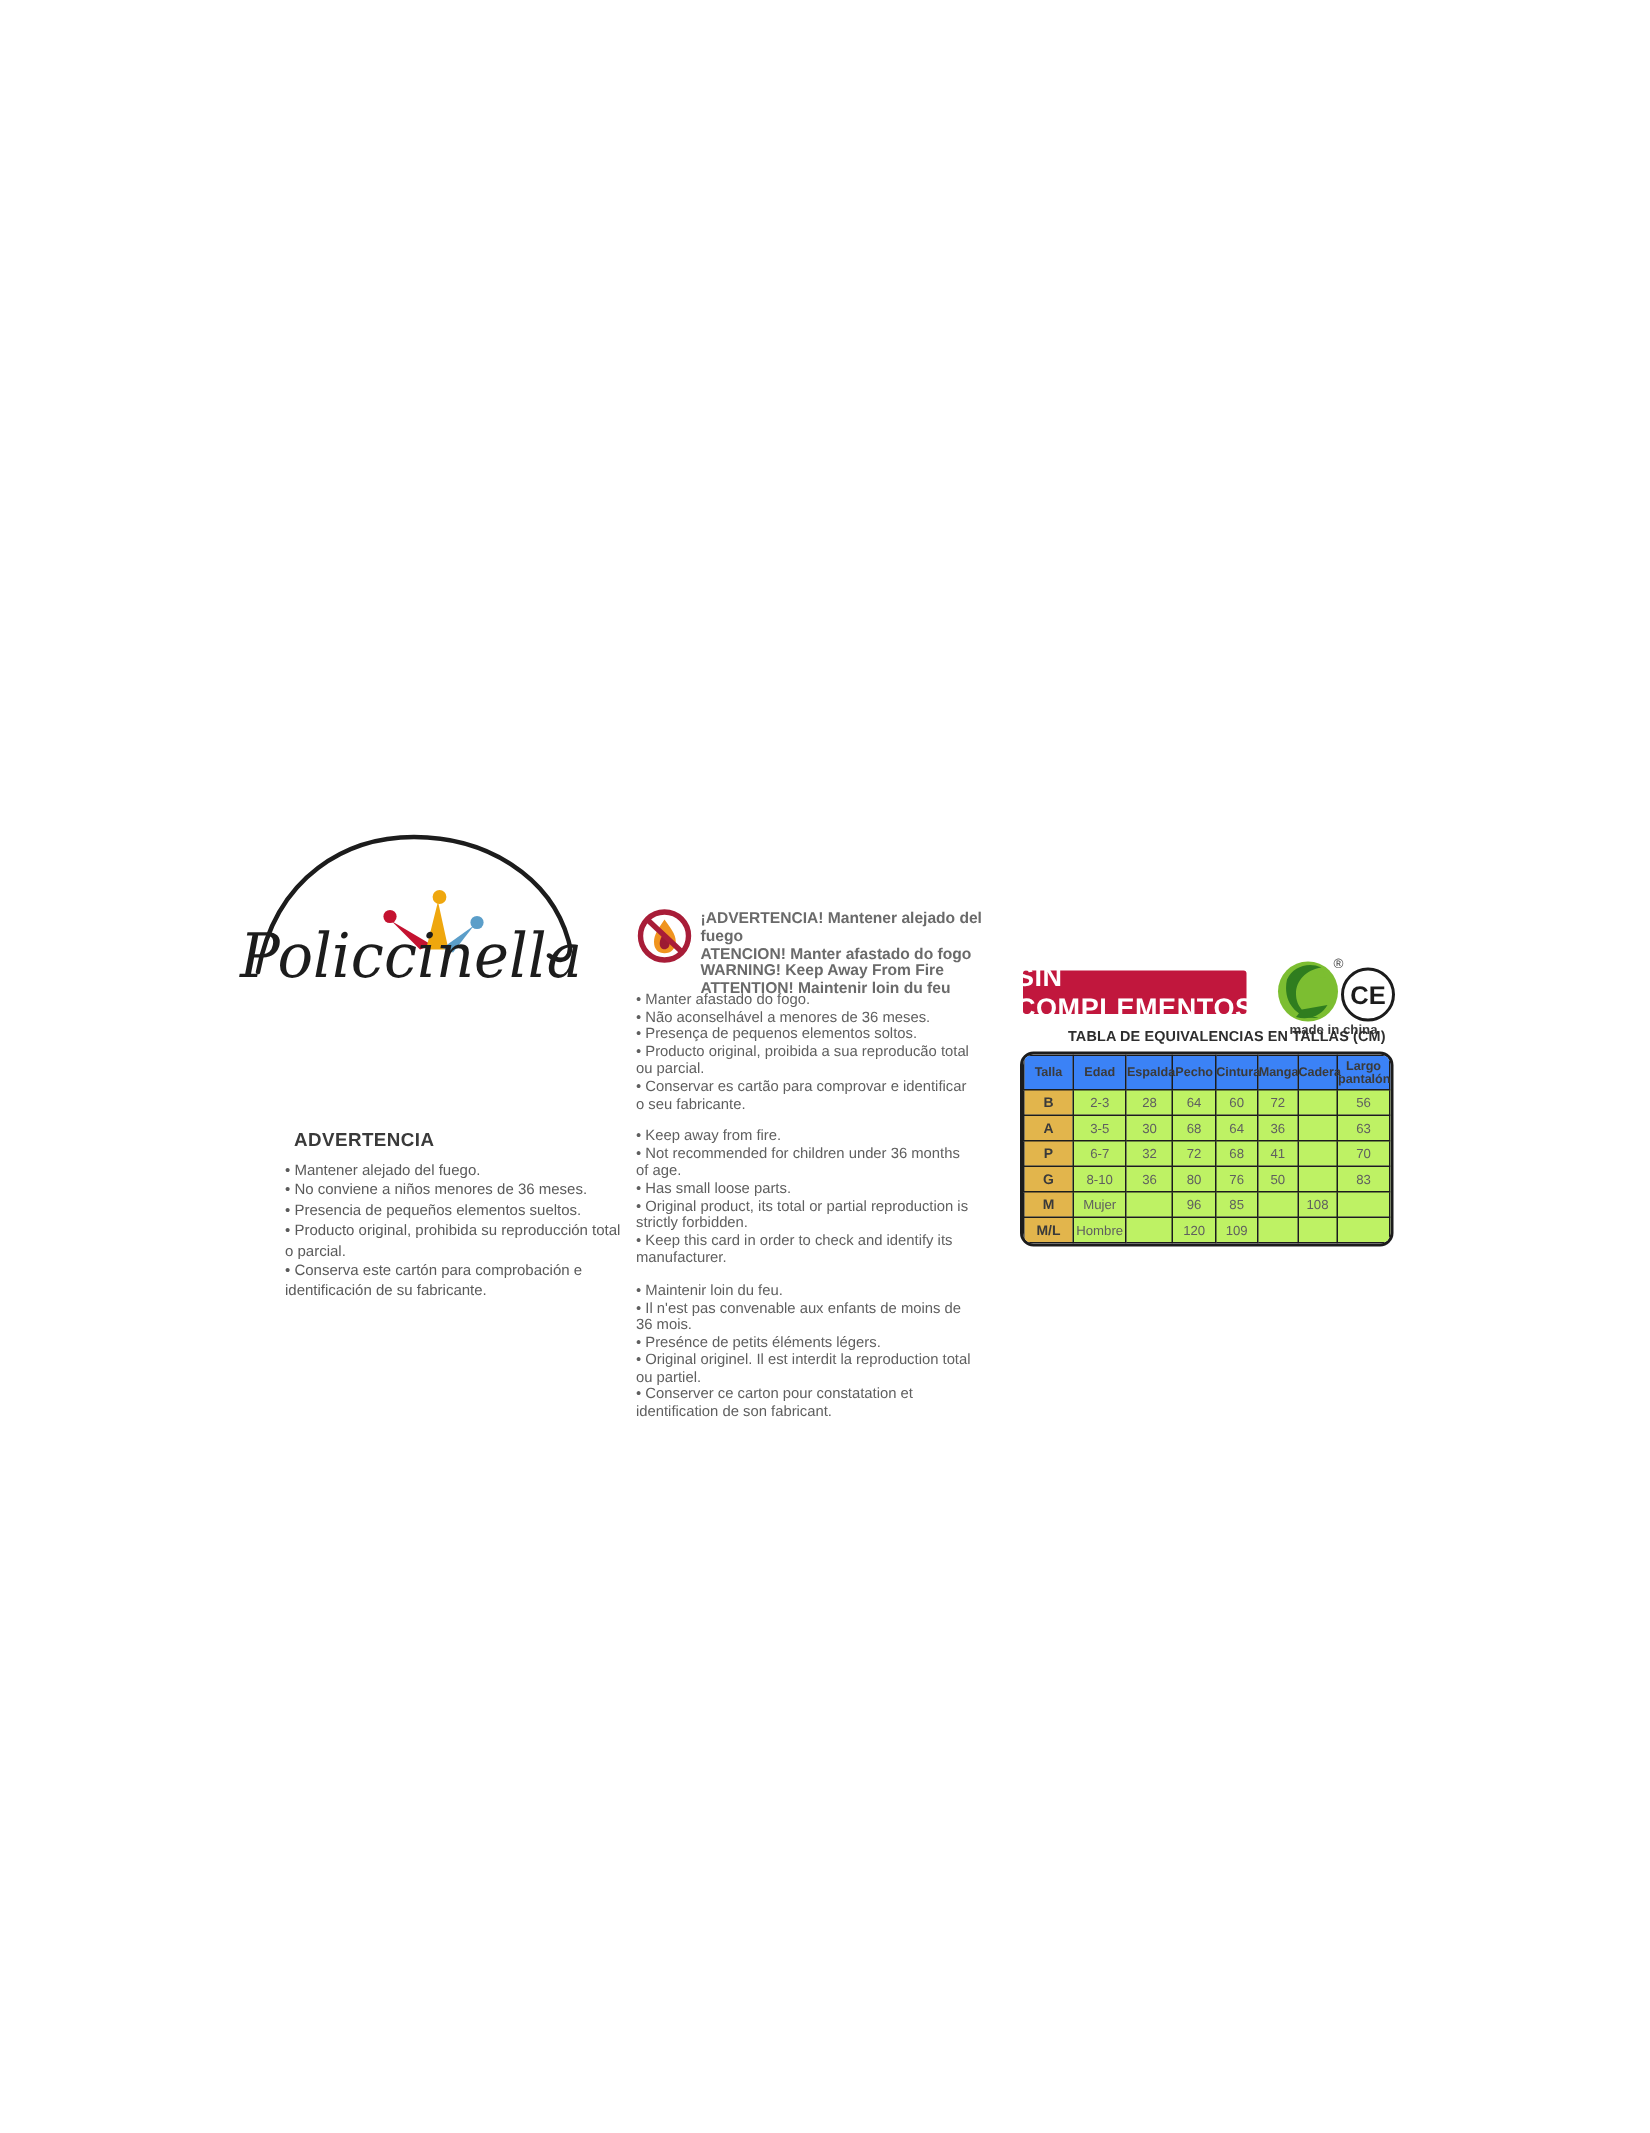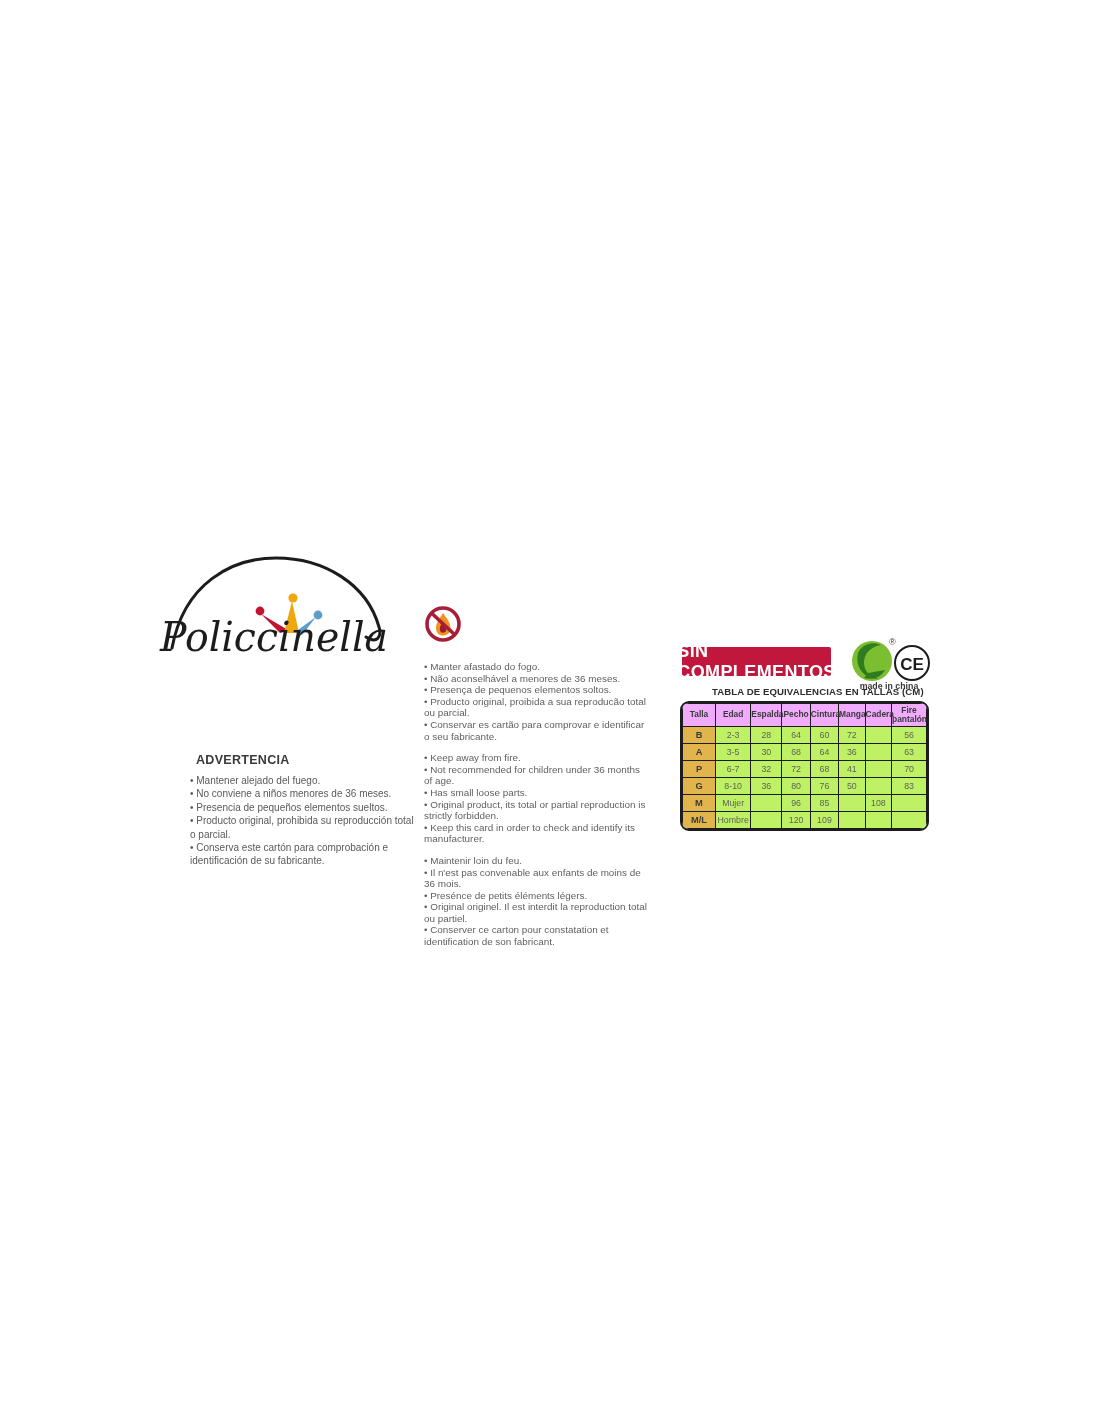--- a/index.html
+++ b/index.html
@@ -46,21 +46,21 @@
     background: #fff;
   }
   table.sizes { width: 100%; border-collapse: collapse; table-layout: fixed; }
   table.sizes th, table.sizes td {
     border: 1.6px solid #1c1c1c;
     text-align: center; vertical-align: middle;
     font-size: 8.8px; color: #5f5f5f;
     padding: 1px 0;
   }
   table.sizes th {
-    background: #f0abfc; color: #3a3a3a; font-weight: bold;
+    background: #3b82f6; color: #3a3a3a; font-weight: bold;
     font-size: 8.4px; line-height: 8.8px; height: 22px; padding: 2px 0;
   }
   table.sizes td { height: 17px; background: #bef264; }
   table.sizes td.size-col {
     background: #E2B54C; color: #3a3a3a; font-weight: bold; font-size: 9.3px;
   }
 </style>
 </head>
 <body>
 
@@ -91,20 +91,26 @@
       <div>• Conserva este cartón para comprobación e identificación de su fabricante.</div>
     </div>
 
   <svg class="abs fire-icon" width="38" height="38" viewBox="0 0 38 38">
     <circle cx="19" cy="19" r="16" fill="#ffffff" stroke="#A81D38" stroke-width="3.6"></circle>
     <path d="M 19 8 C 15 14, 12 18, 12 23 C 12 28, 15 30.5, 19 30.5 C 23.5 30.5, 26.5 27.5, 26.5 22.5 C 26.5 17.5, 22.5 13, 19 8 Z" fill="#F0941F"></path>
     <path d="M 19 16.5 C 17 19.5, 15.8 21.5, 15.8 23.8 C 15.8 26.5, 17.2 27.8, 19 27.8 C 21 27.8, 22.4 26.3, 22.4 23.8 C 22.4 21.3, 20.5 19, 19 16.5 Z" fill="#9C1B32"></path>
     <line x1="8" y1="8.5" x2="30.5" y2="29.5" stroke="#A81D38" stroke-width="3.6"></line>
   </svg>
 
+  <div class="abs mid-header">
+      <div>¡ADVERTENCIA! Mantener alejado del fuego</div>
+      <div>ATENCION! Manter afastado do fogo</div>
+      <div>WARNING! Keep Away From Fire</div>
+      <div>ATTENTION! Maintenir loin du feu</div>
+    </div>
 
   <div class="abs mid-lists">
     <div class="group">
         <div>• Manter afastado do fogo.</div>
         <div>• Não aconselhável a menores de 36 meses.</div>
         <div>• Presença de pequenos elementos soltos.</div>
         <div>• Producto original, proibida a sua reproducão total ou parcial.</div>
         <div>• Conservar es cartão para comprovar e identificar o seu fabricante.</div>
       </div>
     <div class="group">
@@ -156,21 +162,21 @@
       </colgroup>
     <thead>
           <tr>
             <th>Talla</th>
             <th>Edad</th>
             <th>Espalda</th>
             <th>Pecho</th>
             <th>Cintura</th>
             <th>Manga</th>
             <th>Cadera</th>
-            <th>Fire pantalón</th>
+            <th>Largo pantalón</th>
           </tr>
         </thead>
         <tbody>
           <tr>
             <td class="size-col">B</td>
             <td>2-3</td>
             <td>28</td>
             <td>64</td>
             <td>60</td>
             <td>72</td>

